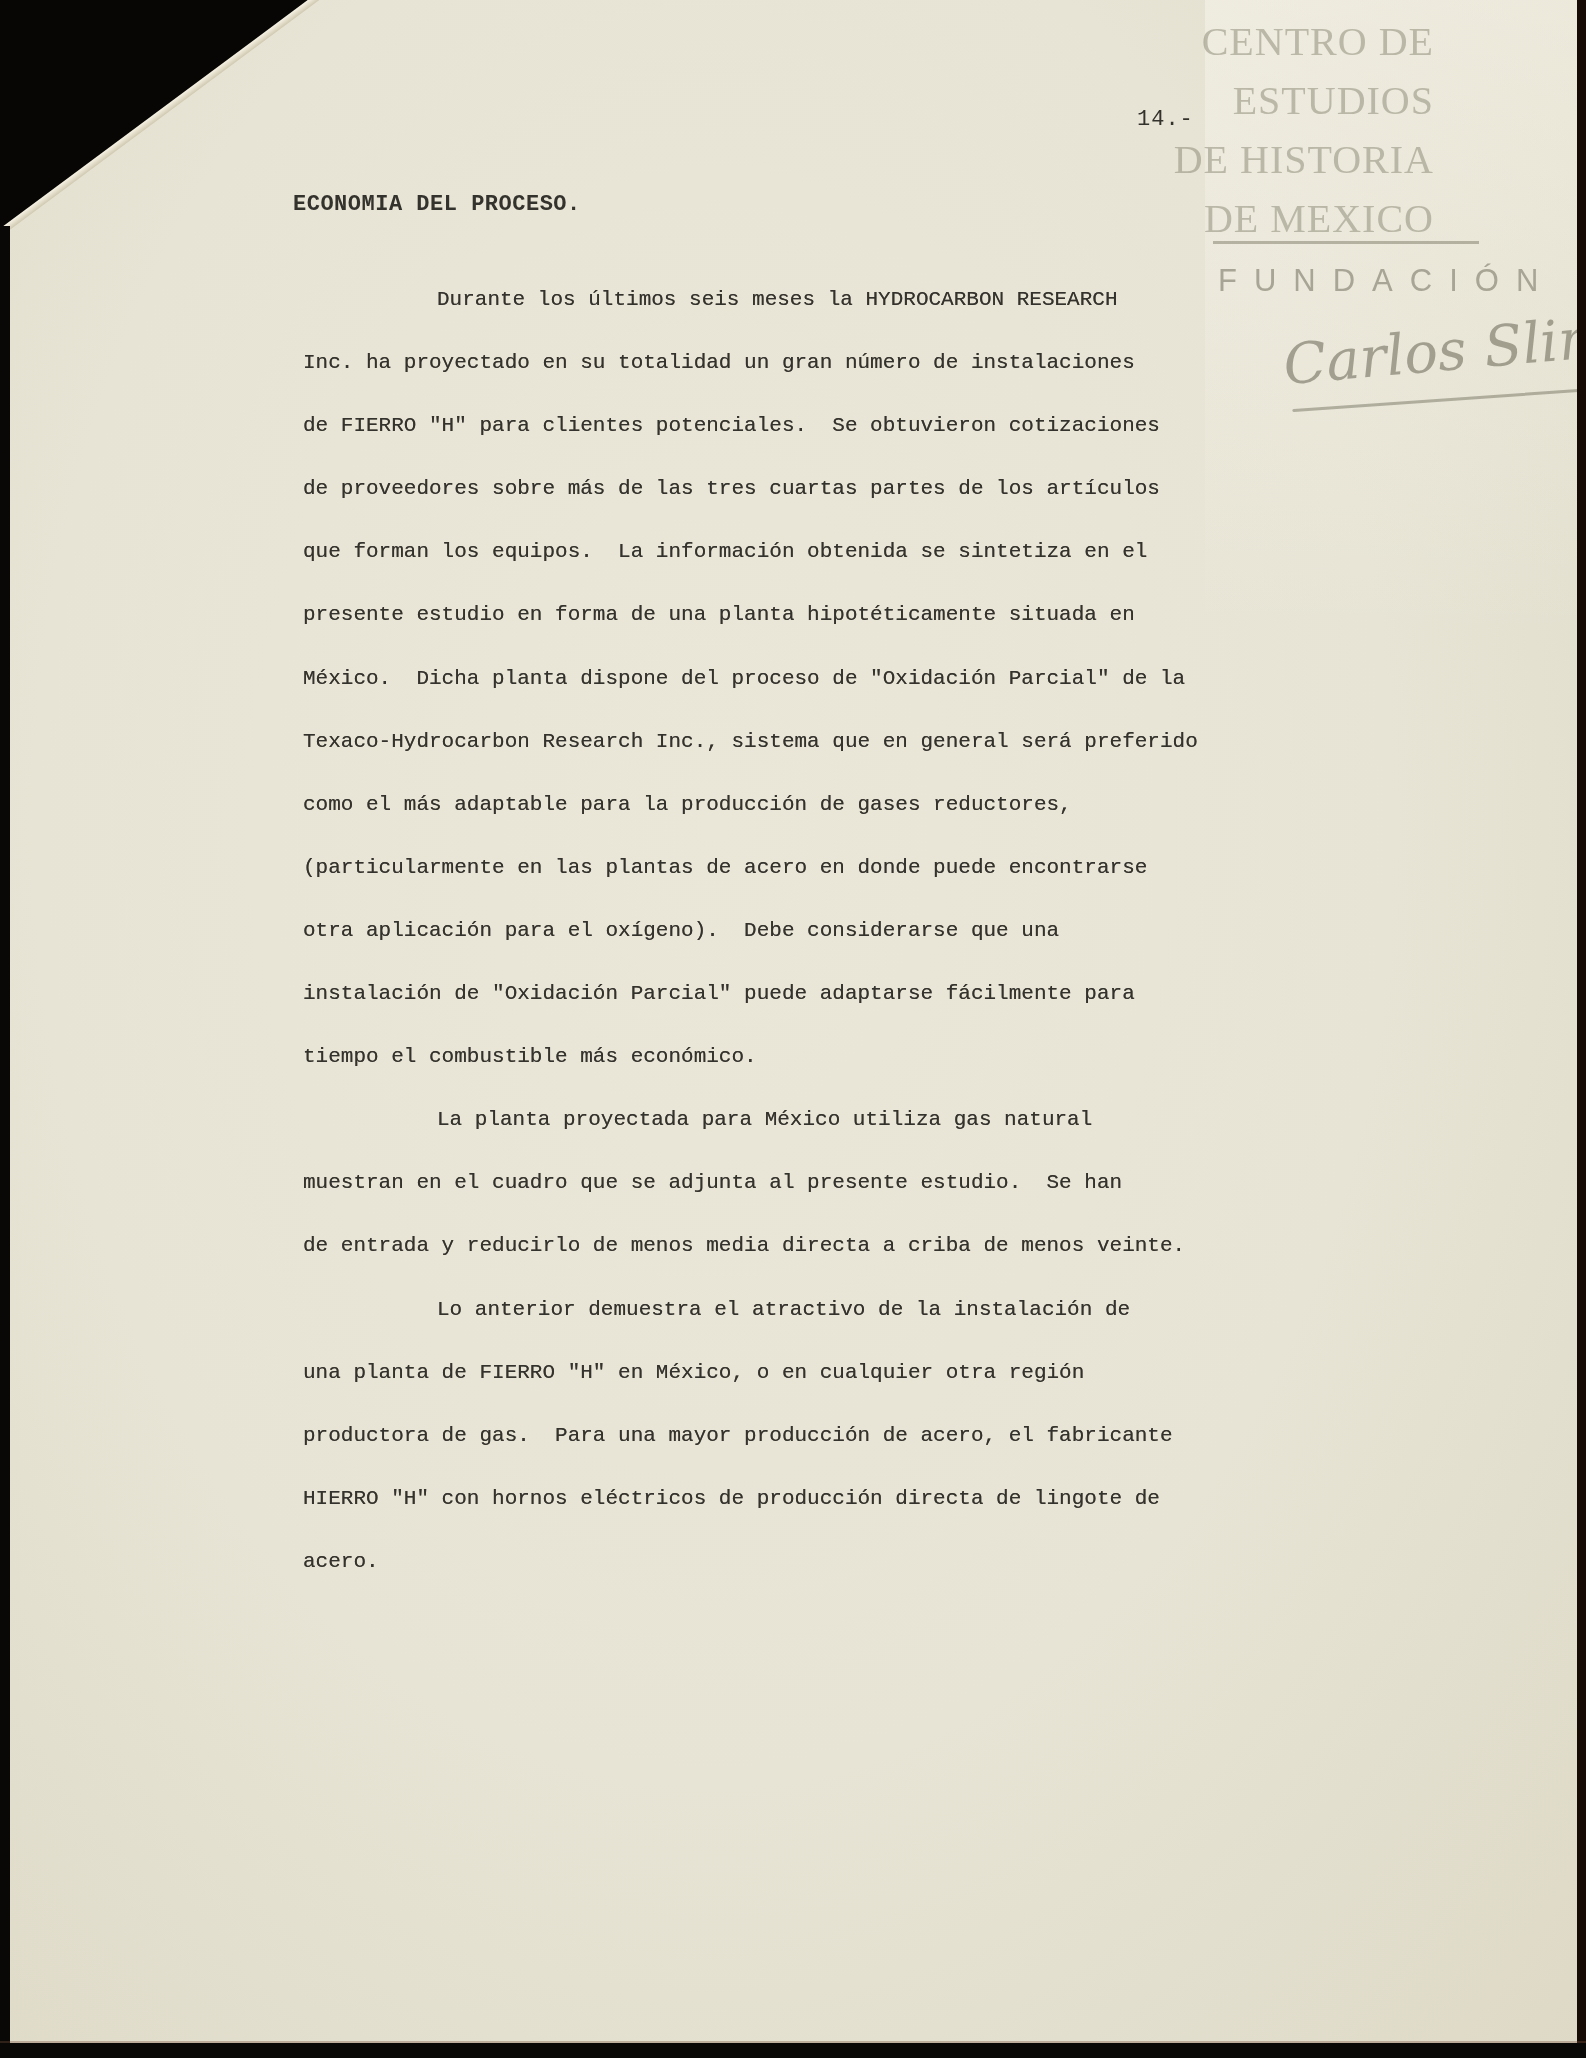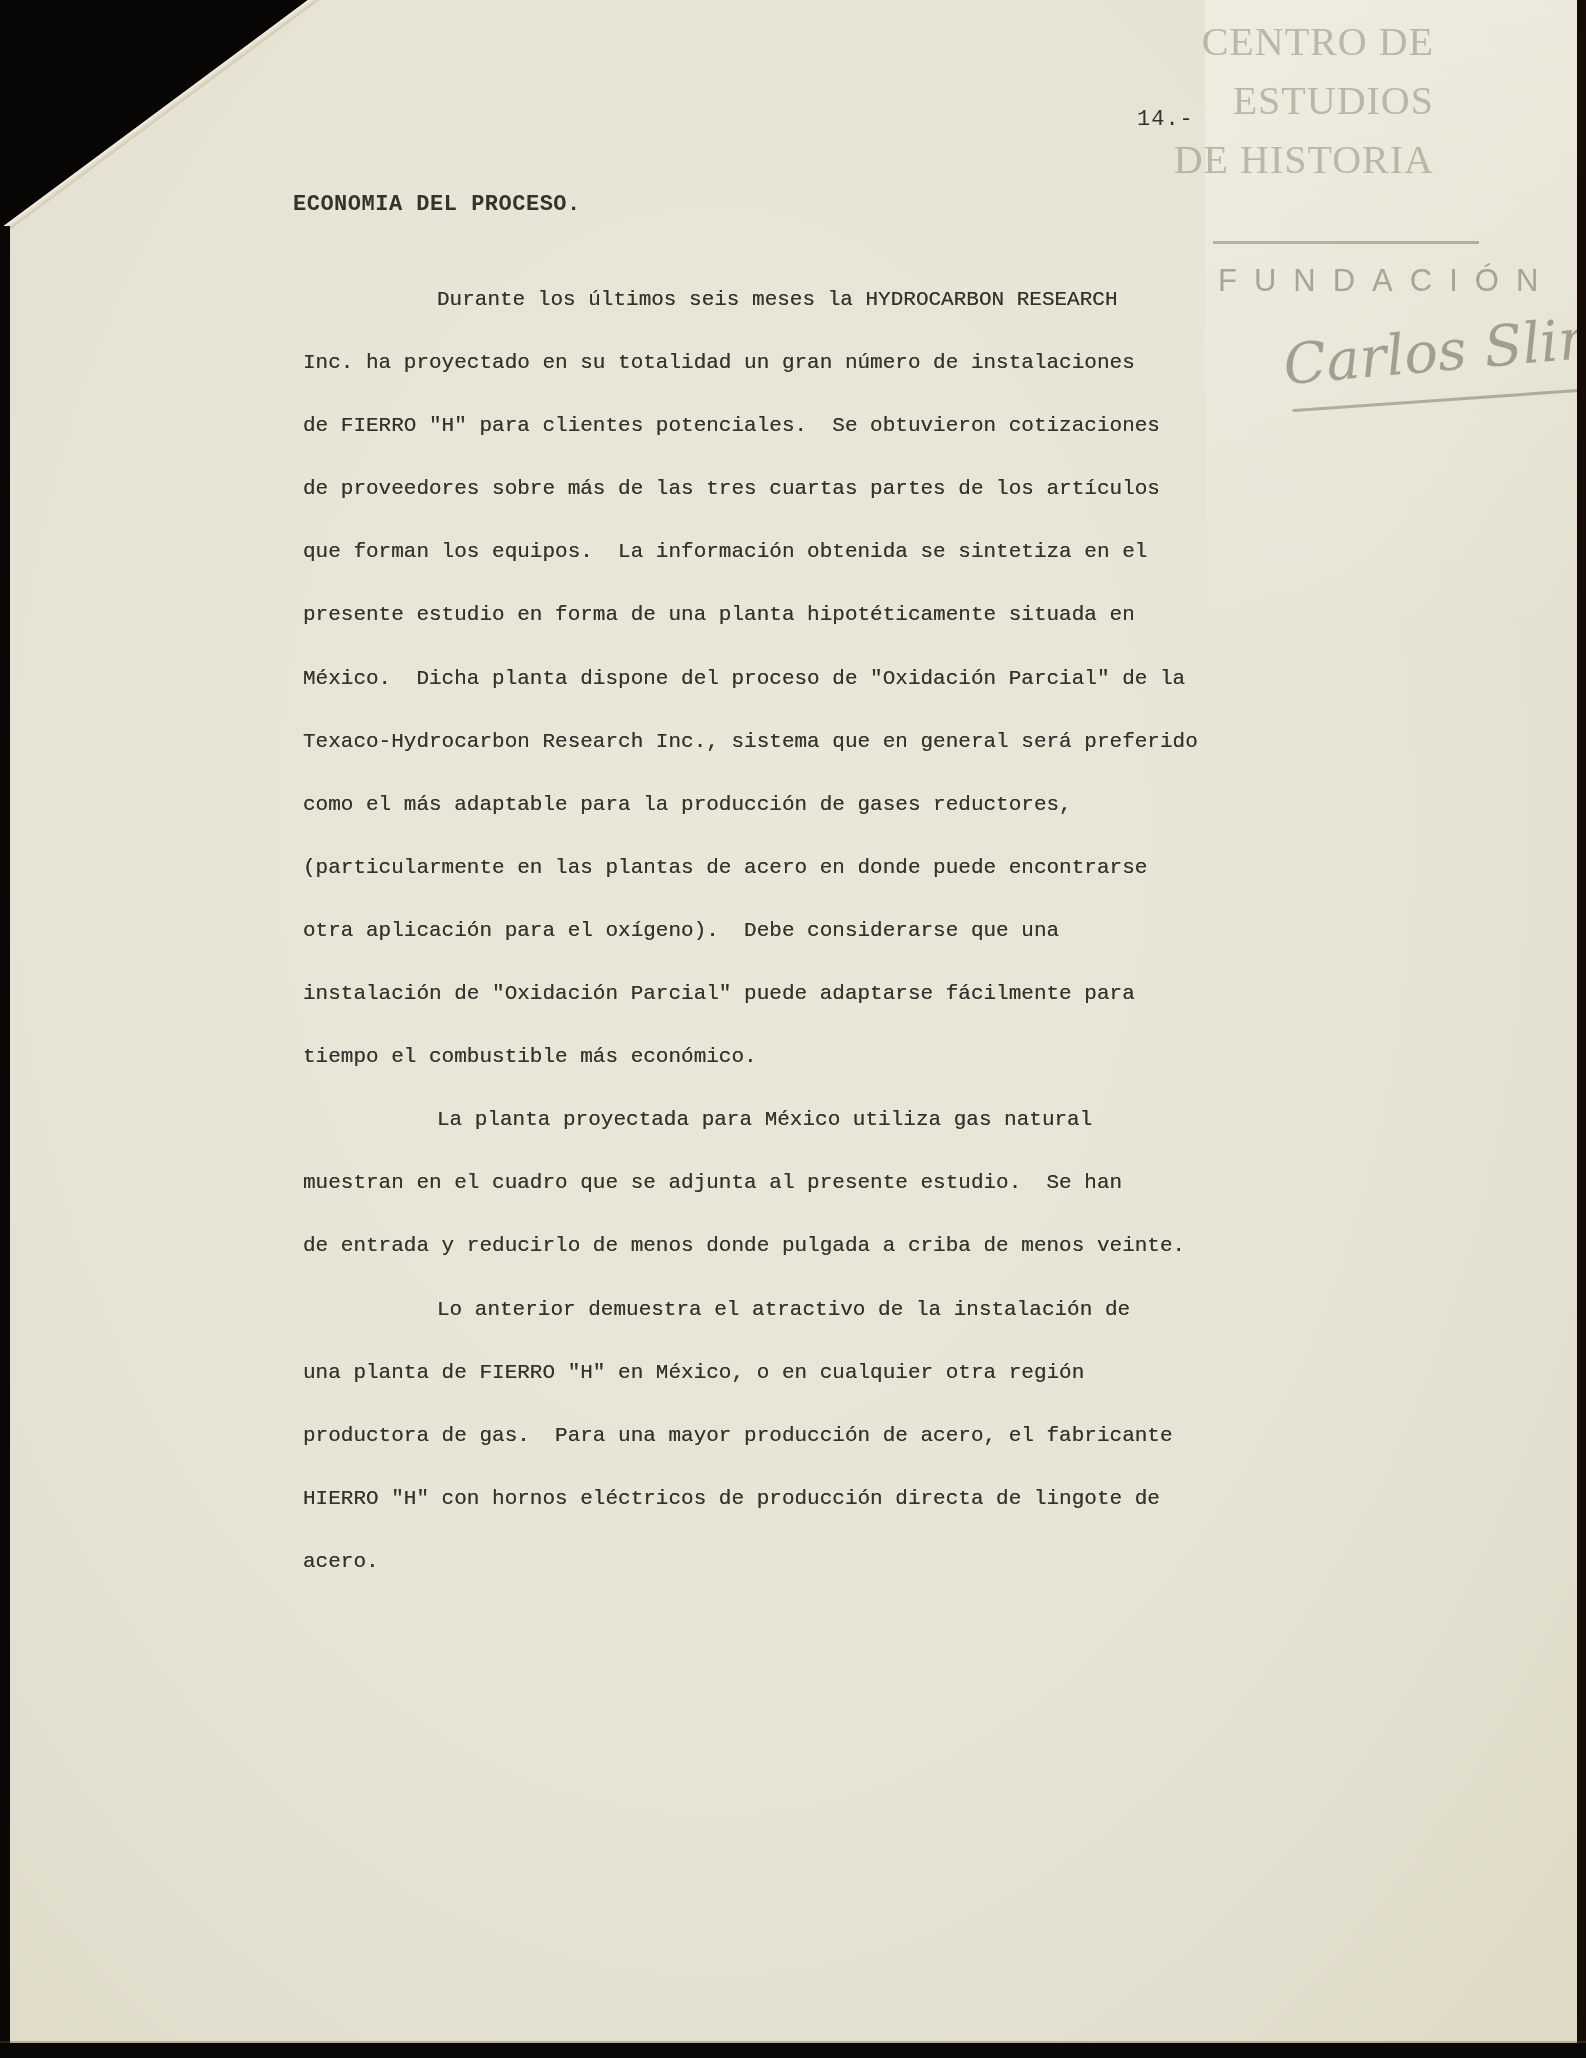--- a/index.html
+++ b/index.html
@@ -106,20 +106,21 @@
 </head>
 <body>
 
 <div class="paper">
   <div class="light-patch"></div>
 
   <div class="wm-institution">
     <div>CENTRO DE</div>
     <div>ESTUDIOS</div>
     <div>DE HISTORIA</div>
+    <div>DE MEXICO</div>
   </div>
   <div class="wm-divider"></div>
   <div class="wm-foundation">FUNDACIÓN</div>
   <div class="wm-signature">Carlos Slim</div>
   <div class="wm-signature-flourish"></div>
 
   <div class="page-number typewriter">14.-</div>
   <div class="doc-title typewriter">ECONOMIA DEL PROCESO.</div>
 
   <div class="body-text typewriter">
@@ -131,21 +132,21 @@
     <div class="line">presente estudio en forma de una planta hipotéticamente situada en</div>
     <div class="line">México.  Dicha planta dispone del proceso de "Oxidación Parcial" de la</div>
     <div class="line">Texaco-Hydrocarbon Research Inc., sistema que en general será preferido</div>
     <div class="line">como el más adaptable para la producción de gases reductores,</div>
     <div class="line">(particularmente en las plantas de acero en donde puede encontrarse</div>
     <div class="line">otra aplicación para el oxígeno).  Debe considerarse que una</div>
     <div class="line">instalación de "Oxidación Parcial" puede adaptarse fácilmente para</div>
     <div class="line">tiempo el combustible más económico.</div>
     <div class="line indent">La planta proyectada para México utiliza gas natural</div>
     <div class="line">muestran en el cuadro que se adjunta al presente estudio.  Se han</div>
-    <div class="line">de entrada y reducirlo de menos donde pulgada a criba de menos veinte.</div>
+    <div class="line">de entrada y reducirlo de menos media directa a criba de menos veinte.</div>
     <div class="line indent">Lo anterior demuestra el atractivo de la instalación de</div>
     <div class="line">una planta de FIERRO "H" en México, o en cualquier otra región</div>
     <div class="line">productora de gas.  Para una mayor producción de acero, el fabricante</div>
     <div class="line">HIERRO "H" con hornos eléctricos de producción directa de lingote de</div>
     <div class="line">acero.</div>
   </div>
 
   <div class="corner-black"></div>
   <div class="corner-edge-highlight"></div>
   <div class="edge-left"></div>

